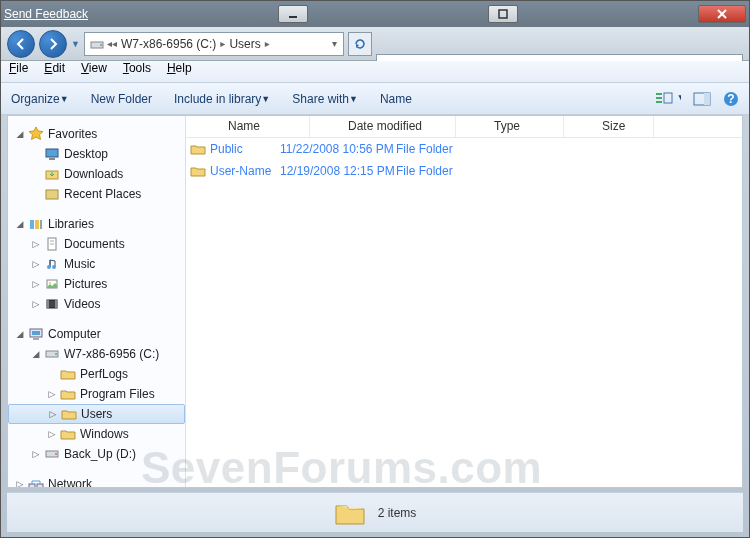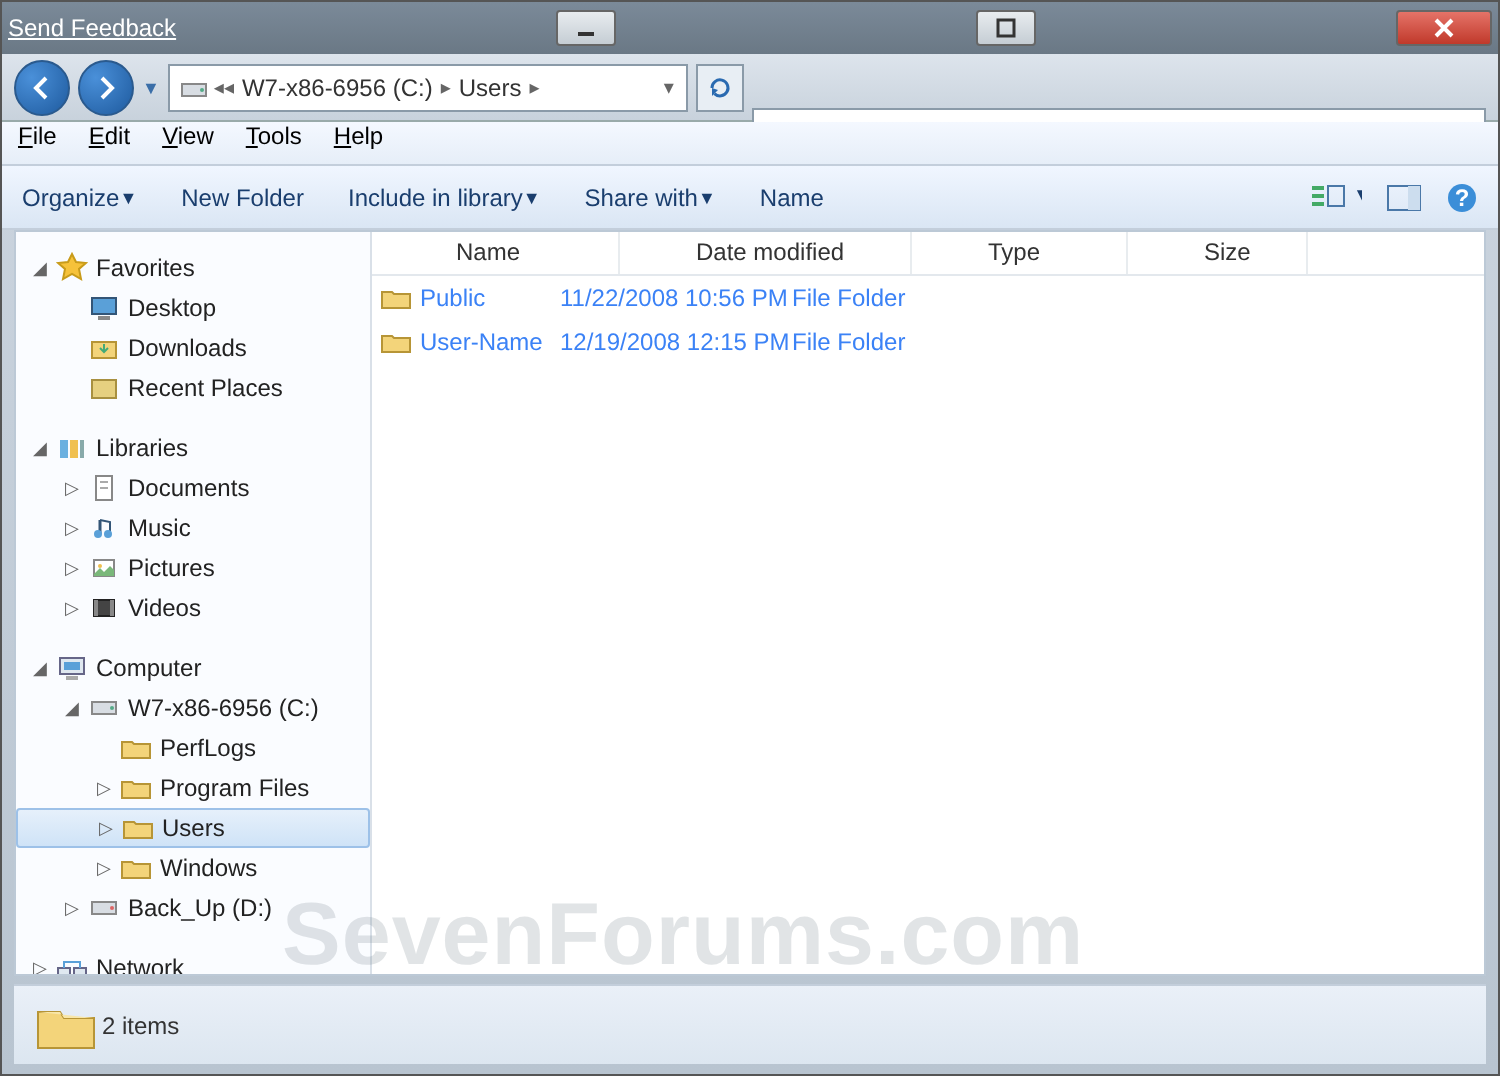--- a/index.html
+++ b/index.html
@@ -46,21 +46,21 @@
 .headerrow { height:22px; display:flex; border-bottom:1px solid #e3e8ed; color:#333; font-size:12px; padding-left:4px; }
 .headerrow div { padding:3px 8px; border-right:1px solid #e8ecef;margin-left:30px; }
 .col-name { width:90px; }
 .col-date { width:116px; }
 .col-type { width:78px; }
 .col-size { width:60px; }
 
 .filerow { display:flex; align-items:center; height:22px; padding-left:4px; color:#3b82f6; font-size:12px; }
 .filerow .col-name { display:flex; align-items:center; gap:4px; }
 
-.statusbar { height:40px; background: linear-gradient(#eaf0f8,#dce6f0); border-top:1px solid #c3cedb; margin:0 6px 5px 6px; display:flex; align-items:center; padding:0 10px; gap:2px; color:#333; }
+.statusbar { height:40px; background: linear-gradient(#eaf0f8,#dce6f0); border-top:1px solid #c3cedb; margin:0 6px 5px 6px; display:flex; align-items:center; padding:0 10px; gap:12px; color:#333;justify-content:center; }
 .bigfolder { width:32px; height:28px; }
 
 .watermark { position:absolute; bottom:44px; left:140px; font-size:44px; font-weight:600; color:rgba(120,130,140,0.22); letter-spacing:0.5px; pointer-events:none; }
 
 svg { display:block; }
 </style>
 </head>
 <body>
 
 <div class="window">

